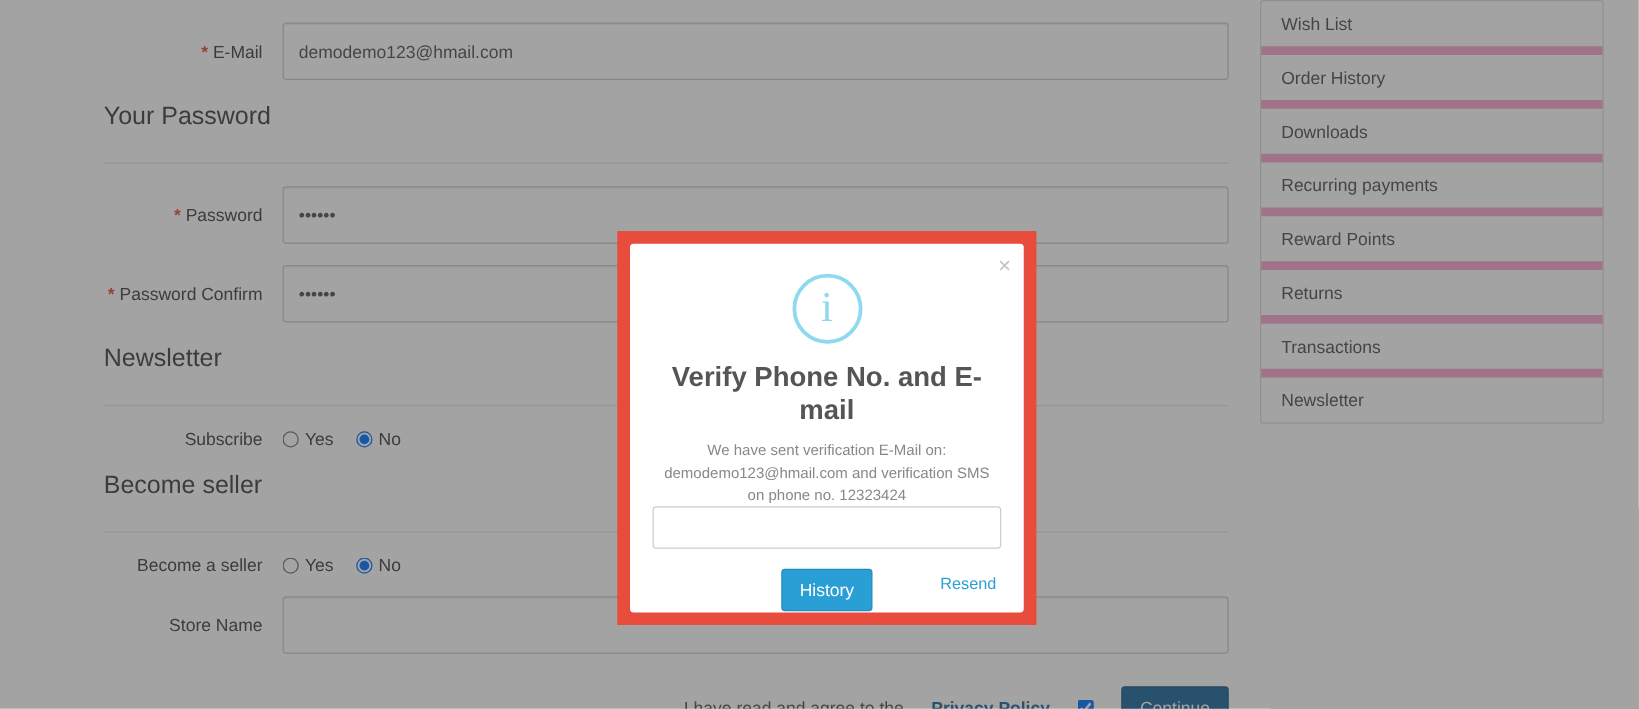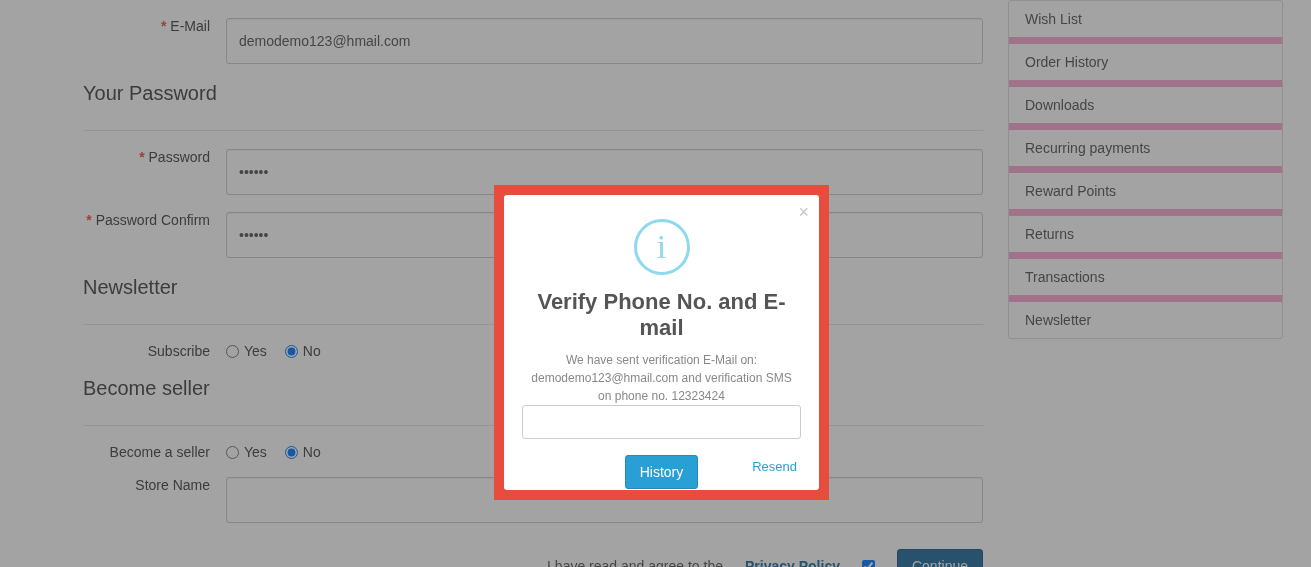--- a/index.html
+++ b/index.html
@@ -2,21 +2,21 @@
 <html><head>
 <meta charset="utf-8">
 <style>
 * { margin: 0; padding: 0; box-sizing: border-box; }
 body { font-family: "Helvetica Neue", Helvetica, Arial, sans-serif; font-size: 14px; color: #555; background: #fff; width: 1311px; height: 567px; overflow: hidden; position: relative; }
 
 .page { display: flex; padding: 0 28px 0 28px; }
 .main { flex: 1; padding-right: 25px; padding-left: 55px; padding-top: 18px; }
 .sidebar { width: 275px; }
 
-.form-row { display: flex; align-items: flex-start; margin-bottom: 17px; }
+.form-row { display: flex; align-items: center; margin-bottom: 17px; }
 .form-label { width: 143px; text-align: right; padding-right: 16px; color: #444; font-size: 14px; }
 .req::before { content: "* "; color: #e3503e; font-weight: bold; }
 .form-input { flex: 1; height: 46px; border: 1px solid #ccc; border-radius: 3px; background: #fff; padding: 6px 12px; font-size: 14px; color: #555; box-shadow: inset 0 1px 1px rgba(0,0,0,0.06); }
 
 .section-title { font-size: 20px; color: #444; font-weight: 400; border-bottom: 1px solid #e5e5e5; padding-bottom: 25px; margin: 18px 0 18px 0; }
 
 .radio-wrap { display: flex; align-items: center; gap: 18px; }
 .radio-item { display: inline-flex; align-items: center; gap: 5px; color: #444; font-size: 14px; }
 input[type=radio] { width: 13px; height: 13px; }
 

